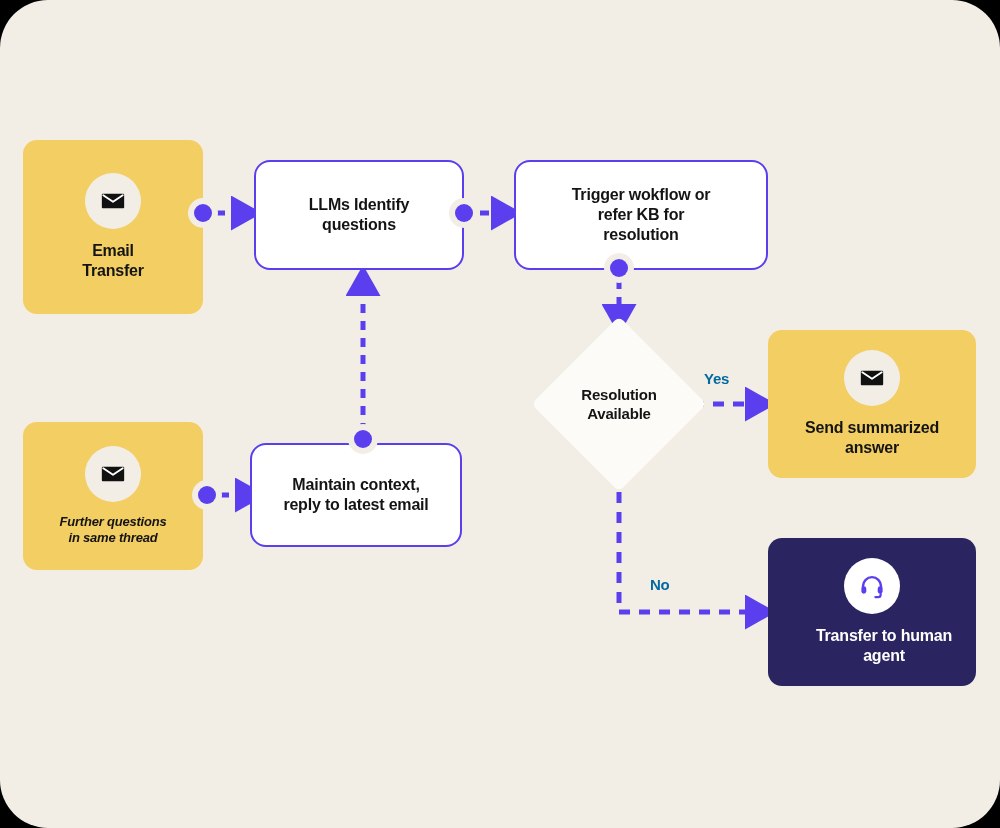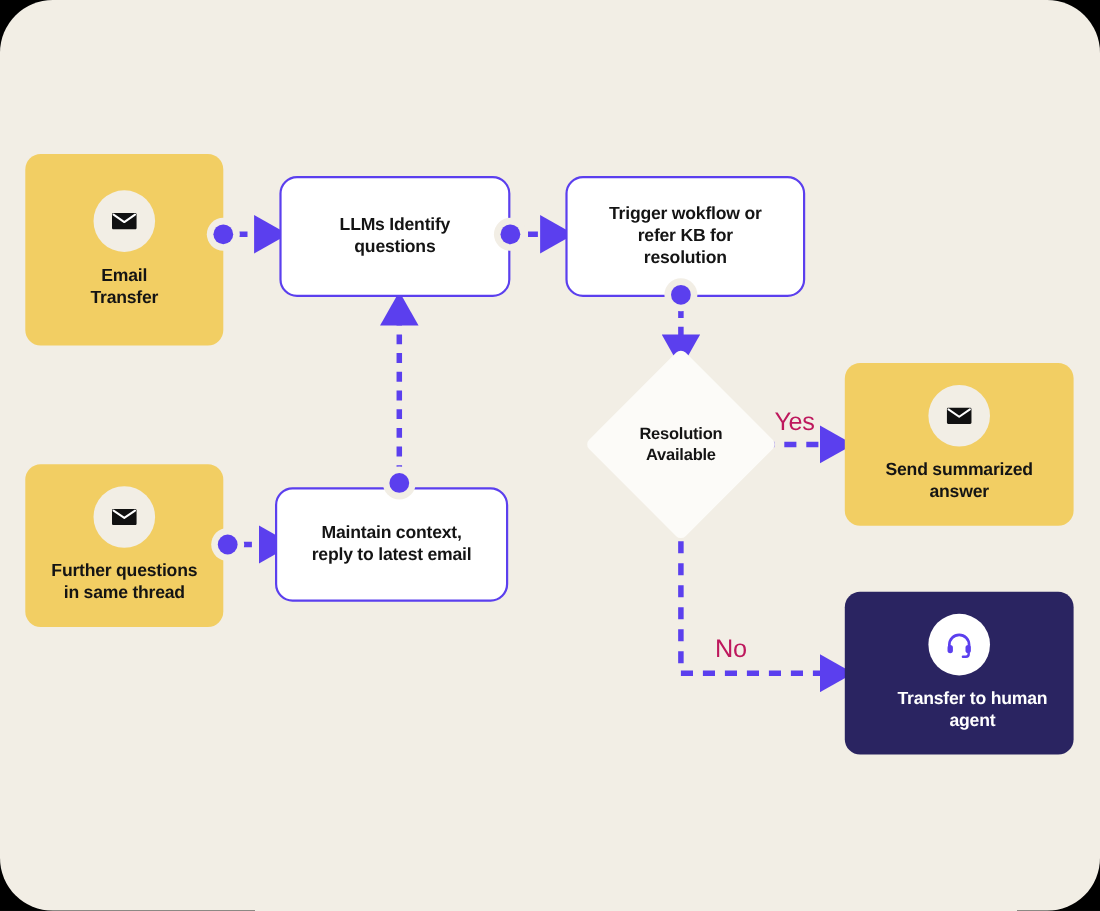--- a/index.html
+++ b/index.html
@@ -116,23 +116,23 @@
     content: "";
     width: 18px;
     height: 18px;
     border-radius: 50%;
     background: #5B3FEE;
   }
 
   
   .edge-label {
     position: absolute;
-    font-weight: normal;
-    font-size: 23px;
-    color: #be185d;
+    font-weight: bold;
+    font-size: 15px;
+    color: #0369a1;
     letter-spacing: -0.3px;
     z-index: 5;
   }
 </style>
 </head>
 <body>
 
 <div id="canvas">
 
   <svg id="svg-layer" viewBox="0 0 1000 828" width="1000" height="828">
@@ -178,21 +178,21 @@
   <div class="dot" style="left:188px; top:198px;"></div>
 
   <div class="node node-outline" style="left:254px; top:160px; width:210px; height:110px;">
     <div class="node-label" style="font-size:16px;">
       <div>LLMs Identify</div>
       <div>questions</div>
     </div>
   </div>
   <div class="dot" style="left:449px; top:198px;"></div>
 
-  <div class="node node-outline" style="left:514px; top:160px; width:218px; height:110px;">
+  <div class="node node-outline" style="left:514px; top:160px; width:254px; height:110px;">
     <div class="node-label" style="font-size:16px;">
       <div>Trigger wokflow or</div>
       <div>refer KB for</div>
       <div>resolution</div>
     </div>
   </div>
   <div class="dot" style="left:604px; top:253px;"></div>
 
   <div class="diamond-wrap" style="left:557px; top:342px; width:124px; height:124px;">
     <div class="diamond-shape"></div>
@@ -230,21 +230,21 @@
     </div>
   </div>
 
   <div class="node node-yellow" style="left:23px; top:422px; width:180px; height:148px;">
     <span class="icon-circle">
       <svg width="26" height="26" viewBox="0 0 24 24" aria-hidden="true">
         <path d="M2.8 5.2h18.4c.6 0 1.1.5 1.1 1.1v11.4c0 .6-.5 1.1-1.1 1.1H2.8c-.6 0-1.1-.5-1.1-1.1V6.3c0-.6.5-1.1 1.1-1.1z" fill="#111111"></path>
         <path d="M3 6.6l9 6.2 9-6.2" stroke="#FFFFFF" stroke-width="1.7" fill="none" stroke-linecap="round" stroke-linejoin="round"></path>
       </svg>
     </span>
-    <div class="node-label" style="font-size:16px;">
+    <div class="node-label" style="font-size:13px;font-style:italic;">
       <div>Further questions</div>
       <div>in same thread</div>
     </div>
   </div>
   <div class="dot" style="left:192px; top:480px;"></div>
 
   <div class="node node-outline" style="left:250px; top:443px; width:212px; height:104px;">
     <div class="node-label" style="font-size:16px;">
       <div>Maintain context,</div>
       <div>reply to latest email</div>

